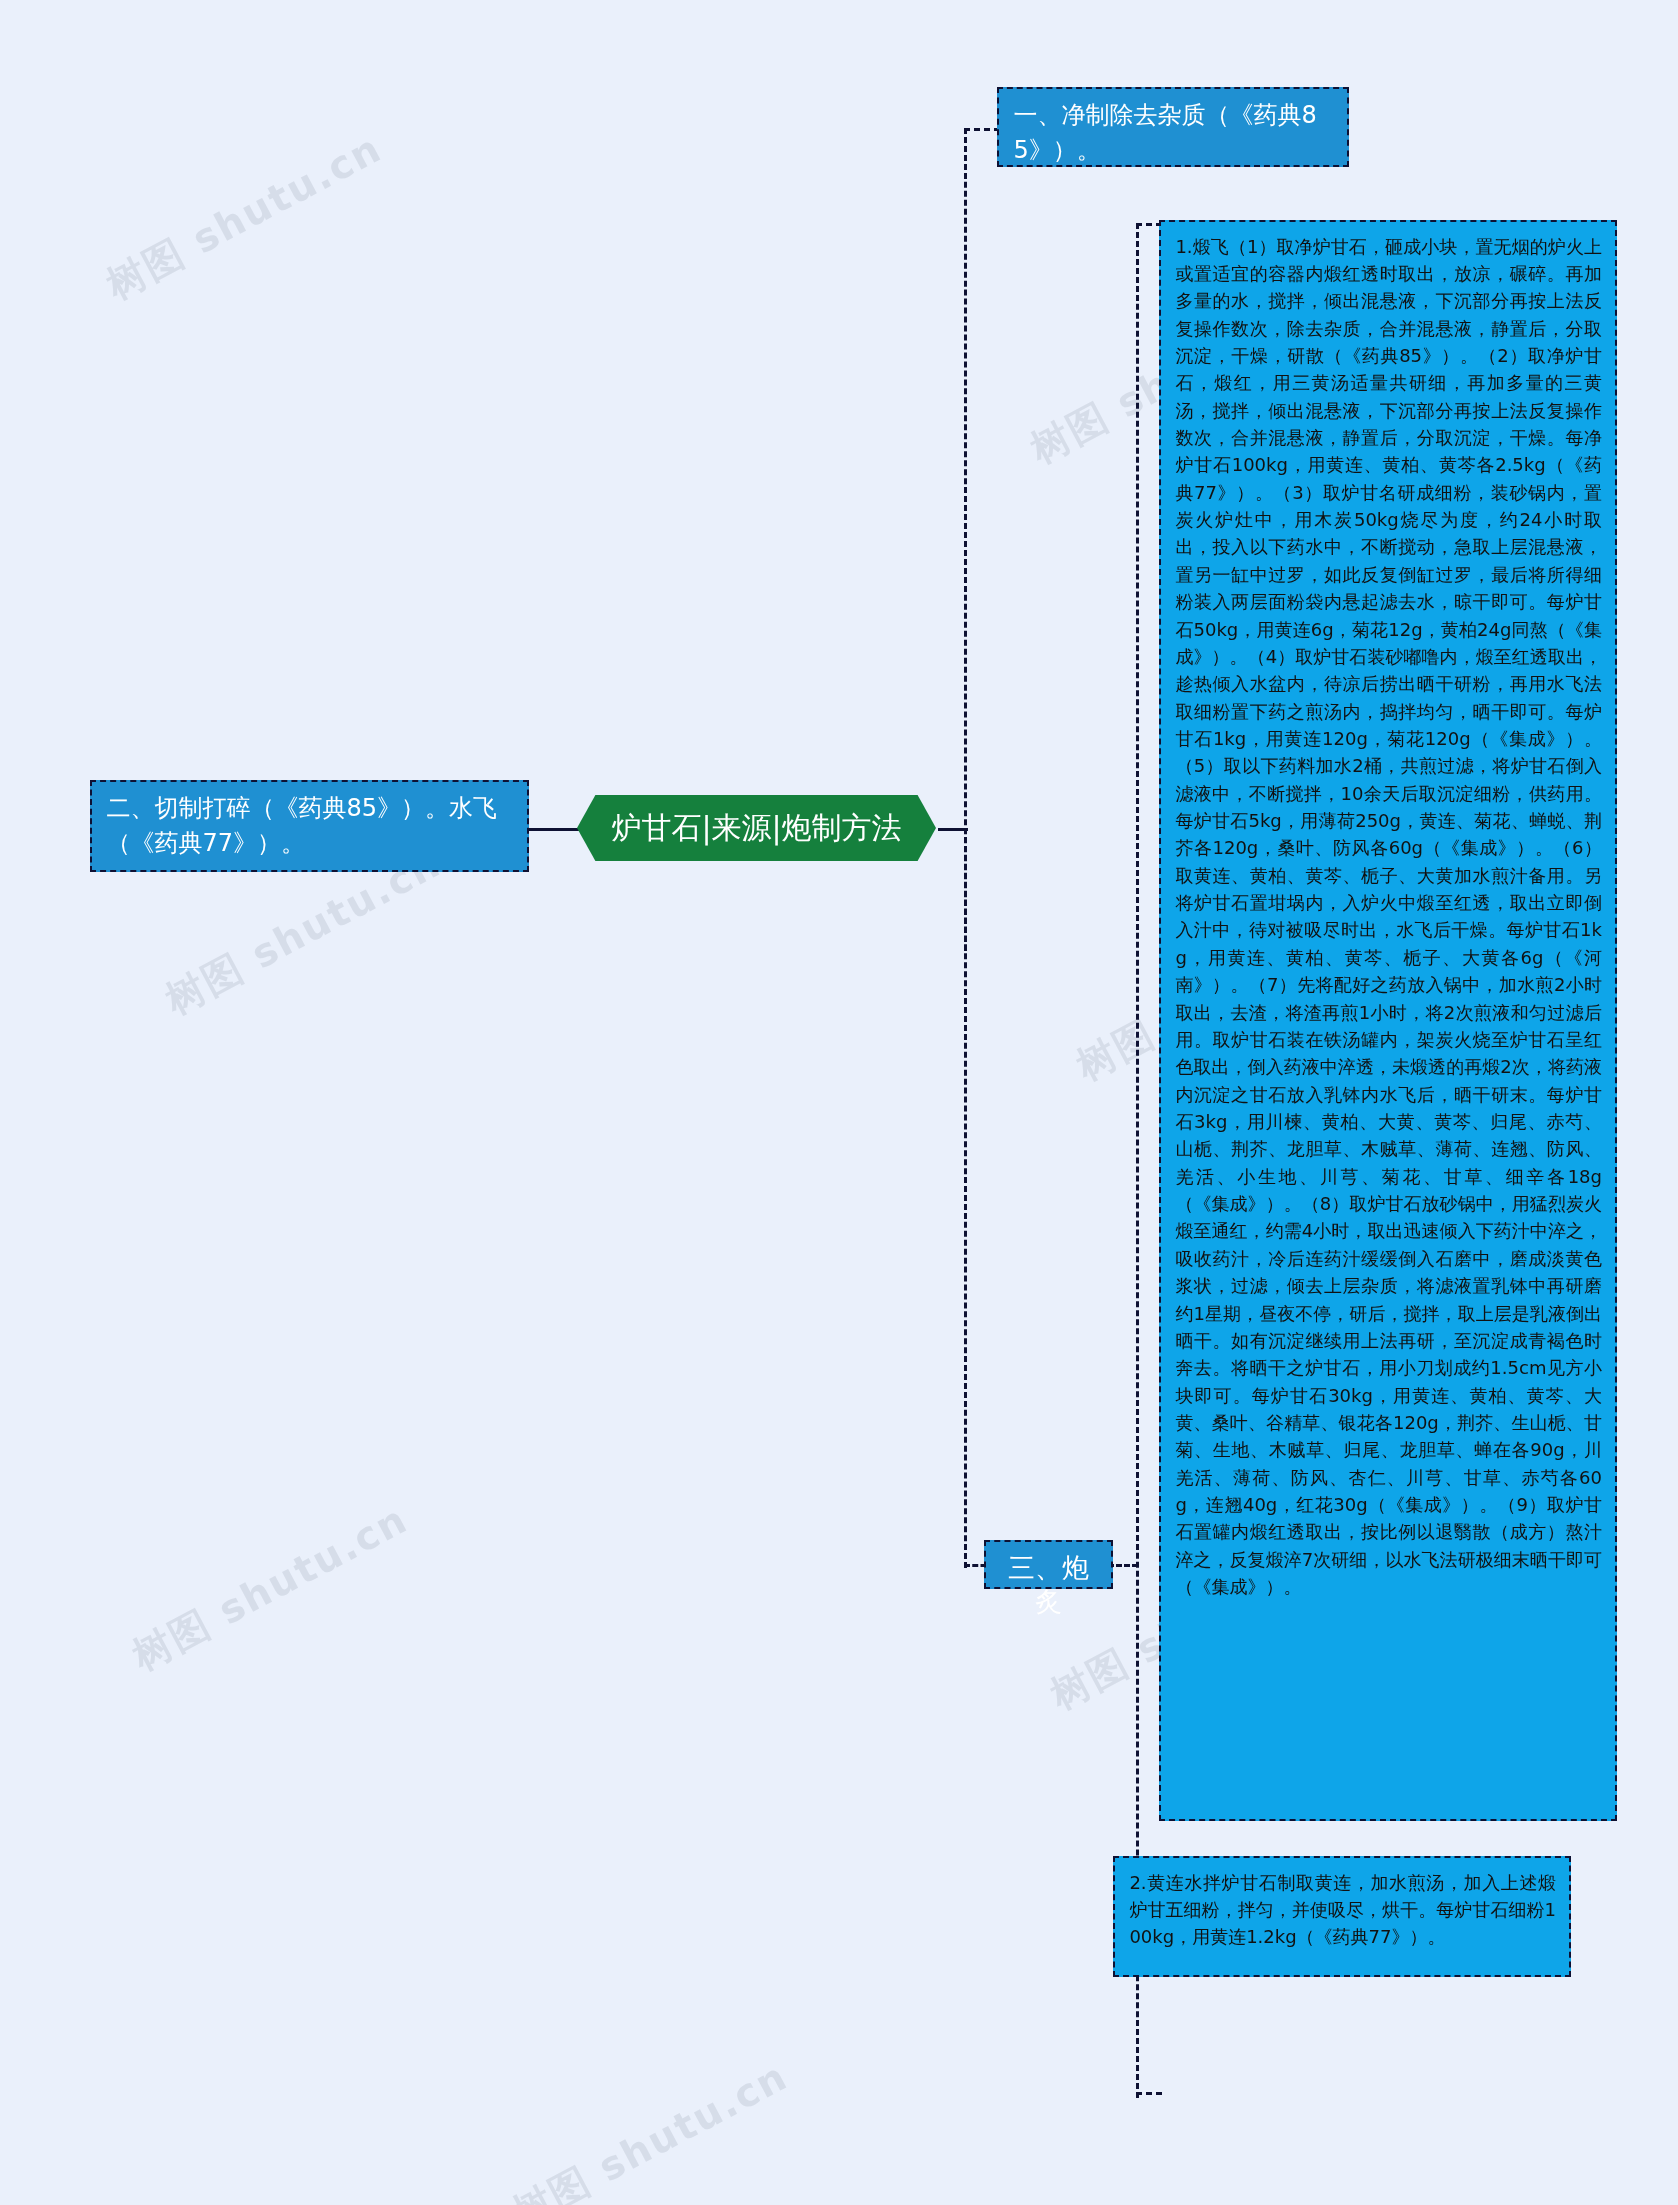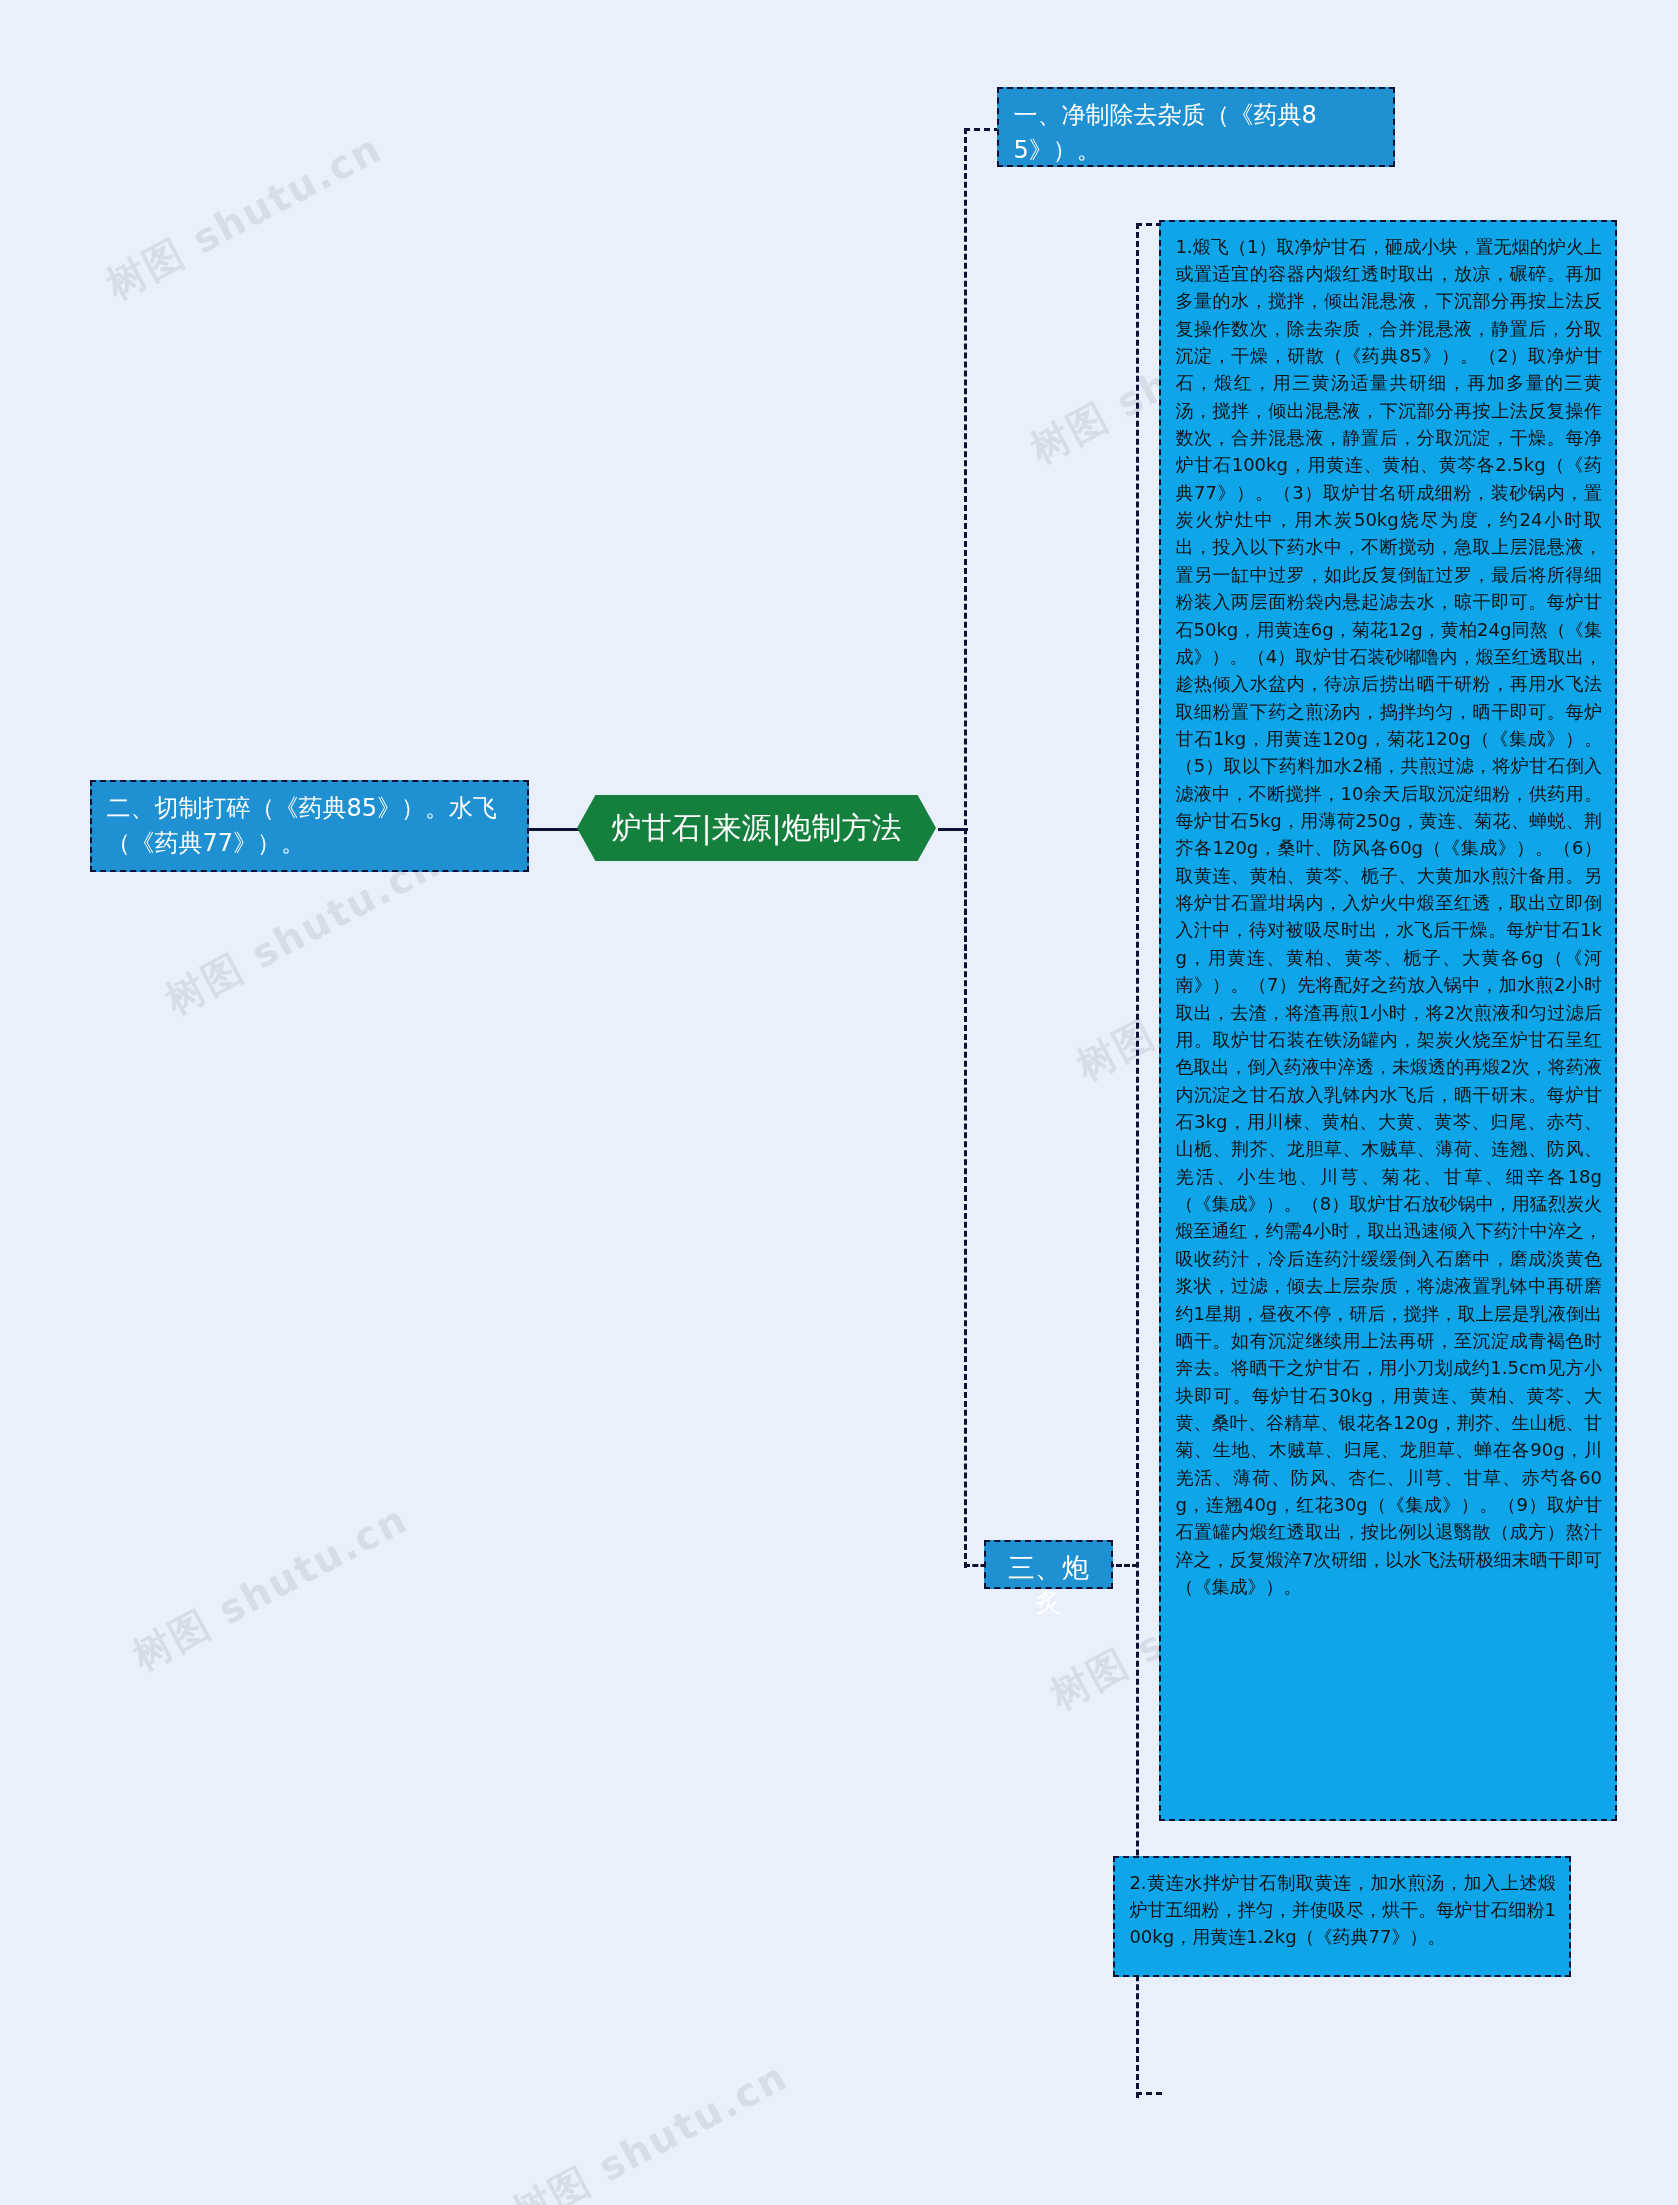--- a/index.html
+++ b/index.html
@@ -113,21 +113,21 @@
   <div class="vline" style="left:964px; top:828px; height:740px;"></div>
 
   <div class="hline" style="left:1108px; top:1564px; width:29.5px;"></div>
   <div class="vline" style="left:1136px; top:223px; height:1875px;"></div>
   <div class="hline" style="left:1136px; top:223px; width:26px;"></div>
   <div class="hline" style="left:1136px; top:1908px; width:26px;"></div>
   <div class="hline" style="left:1136px; top:2092px; width:26px;"></div>
 
   <div class="root" style="left:577px; top:795px; width:359px; height:66px;">炉甘石|来源|炮制方法</div>
 
-  <div class="branch" style="left:997px; top:87px; width:398px; height:80px;">一、净制除去杂质（《药典85》）。</div>
+  <div class="branch" style="left:997px; top:87px; width:352px; height:80px;">一、净制除去杂质（《药典85》）。</div>
 
   <div class="branch" style="left:90px; top:780px; width:439px; height:92px;">二、切制打碎（《药典85》）。水飞（《药典77》）。</div>
 
   <div class="branch center" style="left:984px; top:1540px; width:129px; height:49px; font-size:27px; line-height:1.25;text-align:center;">三、炮炙</div>
 
   <div class="leaf" style="left:1159px; top:220px; width:458px; height:1601px;">1.煅飞（1）取净炉甘石，砸成小块，置无烟的炉火上或置适宜的容器内煅红透时取出，放凉，碾碎。再加多量的水，搅拌，倾出混悬液，下沉部分再按上法反复操作数次，除去杂质，合并混悬液，静置后，分取沉淀，干燥，研散（《药典85》）。（2）取净炉甘石，煅红，用三黄汤适量共研细，再加多量的三黄汤，搅拌，倾出混悬液，下沉部分再按上法反复操作数次，合并混悬液，静置后，分取沉淀，干燥。每净炉甘石100kg，用黄连、黄柏、黄芩各2.5kg（《药典77》）。（3）取炉甘名研成细粉，装砂锅内，置炭火炉灶中，用木炭50kg烧尽为度，约24小时取出，投入以下药水中，不断搅动，急取上层混悬液，置另一缸中过罗，如此反复倒缸过罗，最后将所得细粉装入两层面粉袋内悬起滤去水，晾干即可。每炉甘石50kg，用黄连6g，菊花12g，黄柏24g同熬（《集成》）。（4）取炉甘石装砂嘟噜内，煅至红透取出，趁热倾入水盆内，待凉后捞出晒干研粉，再用水飞法取细粉置下药之煎汤内，捣拌均匀，晒干即可。每炉甘石1kg，用黄连120g，菊花120g（《集成》）。（5）取以下药料加水2桶，共煎过滤，将炉甘石倒入滤液中，不断搅拌，10余天后取沉淀细粉，供药用。每炉甘石5kg，用薄荷250g，黄连、菊花、蝉蜕、荆芥各120g，桑叶、防风各60g（《集成》）。（6）取黄连、黄柏、黄芩、栀子、大黄加水煎汁备用。另将炉甘石置坩埚内，入炉火中煅至红透，取出立即倒入汁中，待对被吸尽时出，水飞后干燥。每炉甘石1kg，用黄连、黄柏、黄芩、栀子、大黄各6g（《河南》）。（7）先将配好之药放入锅中，加水煎2小时取出，去渣，将渣再煎1小时，将2次煎液和匀过滤后用。取炉甘石装在铁汤罐内，架炭火烧至炉甘石呈红色取出，倒入药液中淬透，未煅透的再煅2次，将药液内沉淀之甘石放入乳钵内水飞后，晒干研末。每炉甘石3kg，用川楝、黄柏、大黄、黄芩、归尾、赤芍、山栀、荆芥、龙胆草、木贼草、薄荷、连翘、防风、羌活、小生地、川芎、菊花、甘草、细辛各18g（《集成》）。（8）取炉甘石放砂锅中，用猛烈炭火煅至通红，约需4小时，取出迅速倾入下药汁中淬之，吸收药汁，冷后连药汁缓缓倒入石磨中，磨成淡黄色浆状，过滤，倾去上层杂质，将滤液置乳钵中再研磨约1星期，昼夜不停，研后，搅拌，取上层是乳液倒出晒干。如有沉淀继续用上法再研，至沉淀成青褐色时奔去。将晒干之炉甘石，用小刀划成约1.5cm见方小块即可。每炉甘石30kg，用黄连、黄柏、黄芩、大黄、桑叶、谷精草、银花各120g，荆芥、生山栀、甘菊、生地、木贼草、归尾、龙胆草、蝉在各90g，川羌活、薄荷、防风、杏仁、川芎、甘草、赤芍各60g，连翘40g，红花30g（《集成》）。（9）取炉甘石置罐内煅红透取出，按比例以退翳散（成方）熬汁淬之，反复煅淬7次研细，以水飞法研极细末晒干即可（《集成》）。</div>
 
   <div class="leaf" style="left:1113px; top:1856px; width:458px; height:121px;">2.黄连水拌炉甘石制取黄连，加水煎汤，加入上述煅炉甘五细粉，拌匀，并使吸尽，烘干。每炉甘石细粉100kg，用黄连1.2kg（《药典77》）。</div>
 
 

